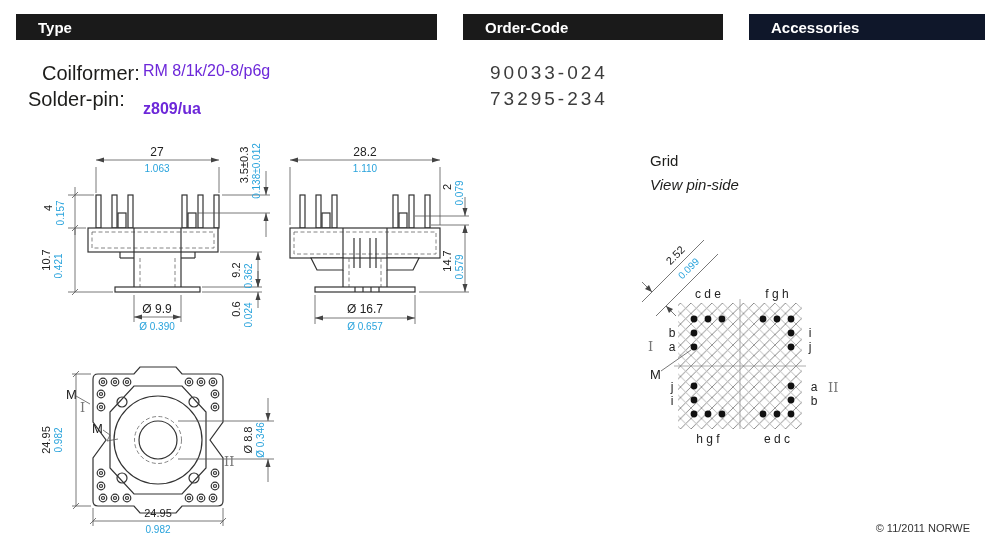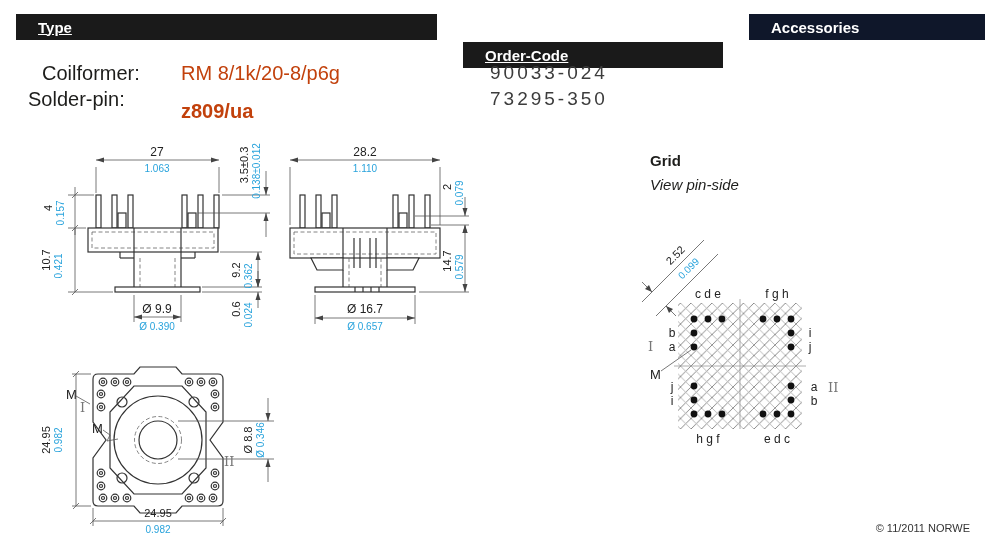--- a/index.html
+++ b/index.html
@@ -1,26 +1,26 @@
 <!DOCTYPE html>
 <html><head>
 <meta charset="utf-8">
 <style>
   html,body{margin:0;padding:0;}
   body{width:1000px;height:552px;position:relative;background:#ffffff;
        font-family:"Liberation Sans", sans-serif;color:#1d1d1b;overflow:hidden;}
   .abs{position:absolute;}
   .bar{height:26px;display:flex;align-items:center;padding-left:22px;
        font-size:15px;font-weight:bold;color:#ffffff;box-sizing:border-box;}
-  .bar-black{background:#1a1a1a;text-decoration:underline;}
+  .bar-black{background:#1a1a1a;}
   .bar-gray{background:#0f172a;}
   .spec-label{font-size:20px;color:#1d1d1b;}
-  .spec-value{font-size:20px;color:#c2410c;margin-left:38px;}
+  .spec-value{font-size:16px;color:#6d28d9;}
   .order-code{font-size:19px;color:#3c3c3c;letter-spacing:3px;}
-  .grid-title{font-size:15px;font-weight:bold;color:#1d1d1b;}
+  .grid-title{font-size:15px;font-weight:normal;color:#1d1d1b;}
   .grid-sub{font-size:15px;color:#1d1d1b;font-style:italic;}
   .copyright{font-size:11px;color:#333333;}
   svg{position:absolute;overflow:visible;}
   svg text{font-family:"Liberation Sans", sans-serif;}
   .mm{fill:#222222;font-size:11px;}
   .mm12{fill:#222222;font-size:12px;}
   .in{fill:#29a3dc;font-size:10px;}
   .lbl{fill:#222222;font-size:12px;}
   .roman{fill:#777777;font-size:13px;font-family:"DejaVu Serif", serif;}
   .ol{stroke:#333333;stroke-width:1.2;fill:none;}
@@ -28,34 +28,34 @@
   .hid{stroke:#666666;stroke-width:0.8;fill:none;stroke-dasharray:4 2.5;}
   .dim{stroke:#555555;stroke-width:0.8;fill:none;}
   .arr{fill:#444444;stroke:none;}
 </style>
 </head>
 <body>
 
 <div class="abs bar bar-black" style="left:16px;top:14px;width:421px;">
   <span>Type</span>
 </div>
-<div class="abs bar bar-black" style="left:463px;top:14px;width:260px;margin-top:28px;">
+<div class="abs bar bar-black" style="left:463px;top:14px;width:260px;">
   <span>Order-Code</span>
 </div>
 <div class="abs bar bar-gray" style="left:749px;top:14px;width:236px;">
   <span>Accessories</span>
 </div>
 
 <div class="abs spec-label" style="left:42px;top:62px;">Coilformer:</div>
 <div class="abs spec-value" style="left:143px;top:62px;">RM 8/1k/20-8/p6g</div>
 <div class="abs spec-label" style="left:28px;top:88px;">Solder-pin:</div>
 <div class="abs spec-value" style="left:143px;top:100px;font-weight:bold;">z809/ua</div>
 
 <div class="abs order-code" style="left:490px;top:62px;">90033-024</div>
-<div class="abs order-code" style="left:490px;top:88px;">73295-350</div>
+<div class="abs order-code" style="left:490px;top:88px;">73295-234</div>
 
 <div class="abs grid-title" style="left:650px;top:152px;">Grid</div>
 <div class="abs grid-sub" style="left:650px;top:176px;">View pin-side</div>
 
 <div class="abs copyright" style="right:30px;top:522px;padding-left:30px;">© 11/2011 NORWE</div>
 
 <svg style="left:30px;top:125px;" width="245" height="215" viewBox="0 0 245 215">
 
   <g>
     <rect class="olf" x="66" y="70" width="5" height="33"></rect>

